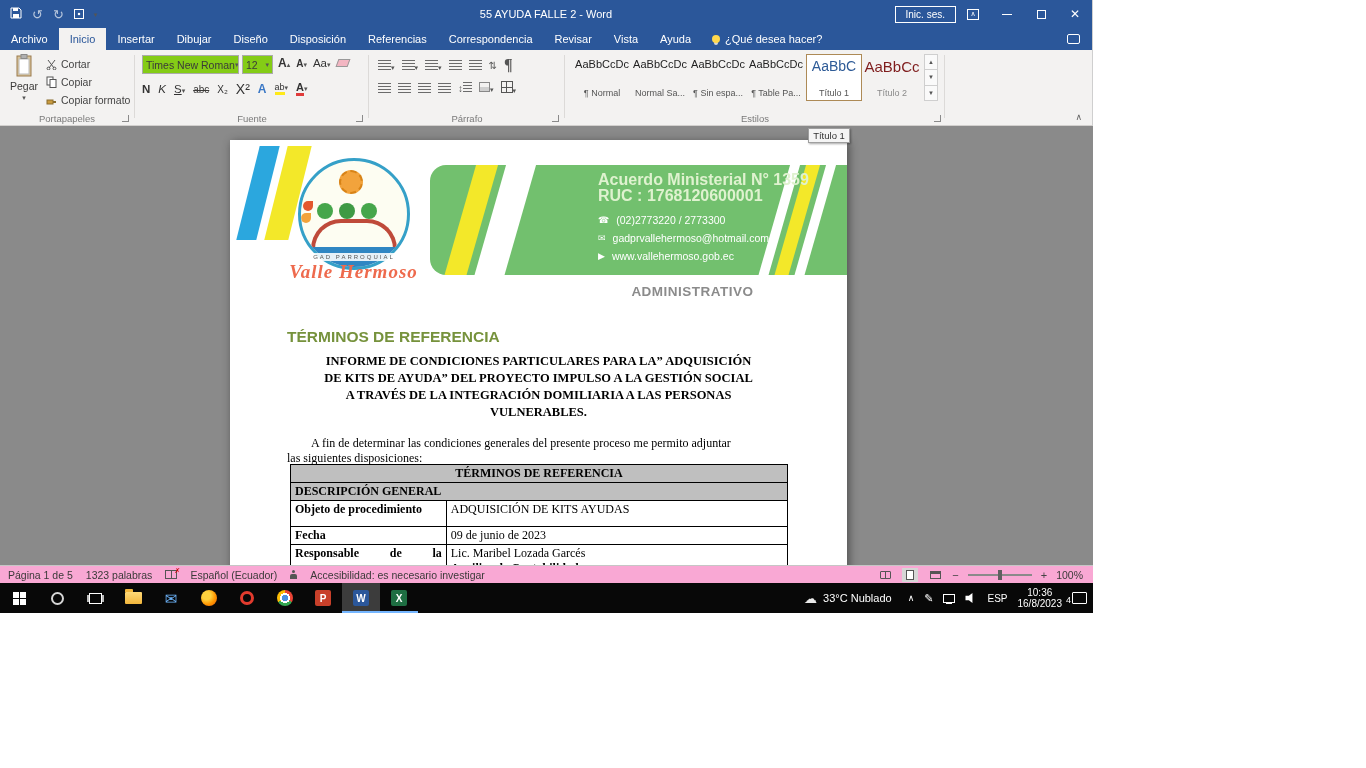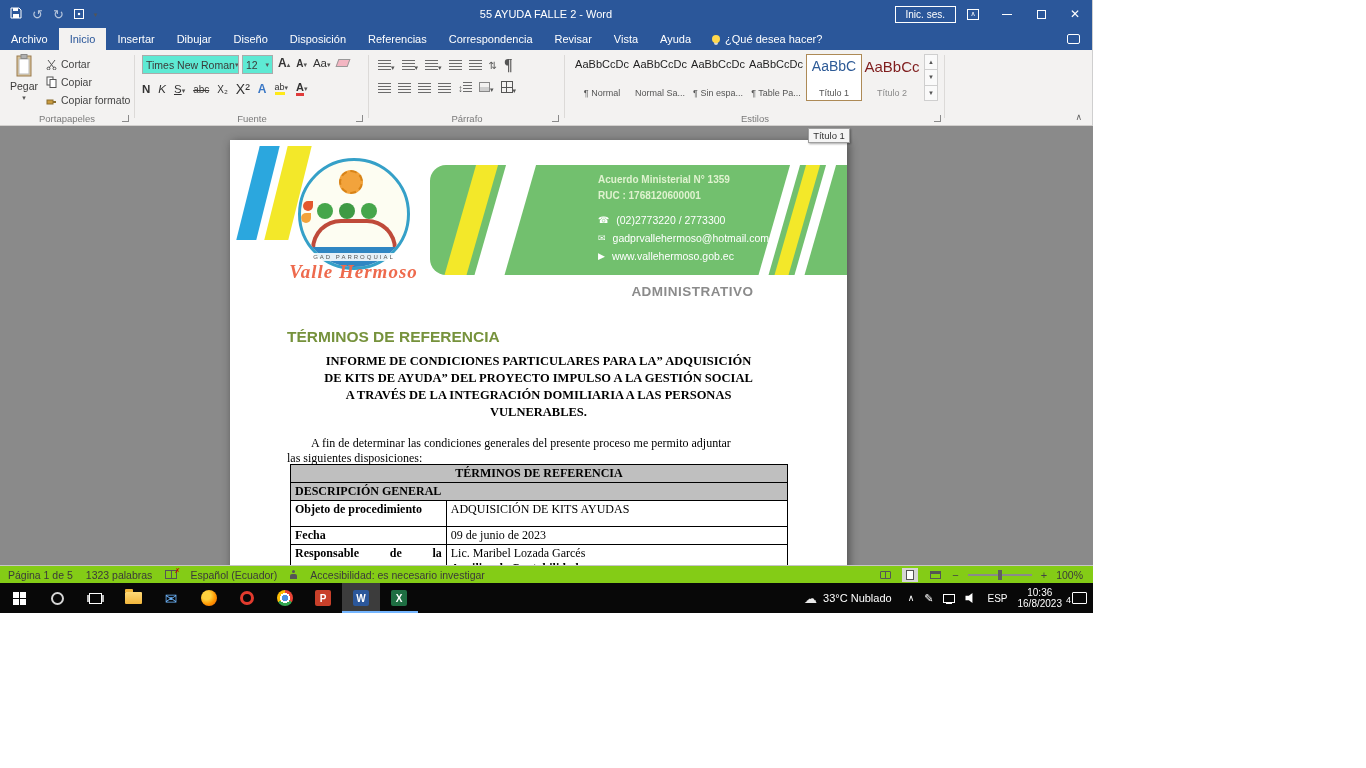--- a/index.html
+++ b/index.html
@@ -32,21 +32,21 @@
 
 
 #ribbon{position:absolute;left:0;top:50px;width:100%;height:76px;background:#f3f2f1;border-bottom:1px solid #d2d0ce;color:#3b3a39}
 .gsep{position:absolute;top:5px;bottom:7px;width:1px;background:#dcdad8}
 .glabel{position:absolute;bottom:2px;left:0;right:0;font-size:9.5px;color:#7a7a7a;text-align:center;white-space:nowrap}
 .launcher{position:absolute;bottom:4px;width:7px;height:7px;border-right:1px solid #8a8a8a;border-bottom:1px solid #8a8a8a}
 .rrow{position:absolute;display:flex;align-items:center;gap:7px}
 .btn-sm{display:flex;align-items:center;gap:4px;font-size:10.5px;color:#444;white-space:nowrap}
 .caret{font-size:7px;line-height:1;color:#555}
 .il{display:inline-block;width:13px;height:10px;background:repeating-linear-gradient(to bottom,#6b6b6b 0 1px,transparent 1px 3px)}
-.combo{display:flex;align-items:center;justify-content:space-between;background:#5eead4;border:1px solid #ababab;height:19px;font-size:10.5px;padding:0 3px;overflow:hidden;white-space:nowrap}
+.combo{display:flex;align-items:center;justify-content:space-between;background:#84cc16;border:1px solid #ababab;height:19px;font-size:10.5px;padding:0 3px;overflow:hidden;white-space:nowrap}
 .fb{font-size:11.5px;color:#333;display:inline-flex;align-items:baseline}
 .fb b{font-weight:bold}.fb i{font-style:italic}
 .strike{text-decoration:line-through;font-size:10px}
 .undl{text-decoration:underline}
 .fx{color:#3b78c6;font-weight:bold;font-size:12px}
 .hl{font-size:9px;line-height:9px;border-bottom:3px solid #ffe919}
 .fc{font-size:11px;font-weight:bold;line-height:11px;border-bottom:3px solid #e03b3b}
 .eraser{width:12px;height:8px;background:#f3b6c2;border:1px solid #999;transform:skewX(-20deg);display:inline-block}
 .bucket{width:11px;height:10px;border:1px solid #888;background:linear-gradient(to top,#cfcfcf 0 4px,transparent 4px);display:inline-block}
 .grid-ico{width:12px;height:12px;border:1px solid #555;display:inline-block;background:linear-gradient(#555,#555) center/100% 1px no-repeat,linear-gradient(#555,#555) center/1px 100% no-repeat}
@@ -71,21 +71,21 @@
 .st-blue{left:18px;top:6px;width:20px;height:94px;background:#2ba7de}
 .st-yellow{left:46px;top:6px;width:24px;height:94px;background:#f3e829}
 #greenbox{position:absolute;left:200px;top:25px;width:417px;height:110px;background:#72c06e;border-radius:16px 0 0 16px;overflow:hidden}
 .band{position:absolute;top:-14px;height:140px;transform:skewX(-16deg)}
 .b-y1{left:30px;width:22px;background:#f3e829}
 .b-w1{left:60px;width:30px;background:#fff}
 .b-w2{left:344px;width:10px;background:#fff}
 .b-y2{left:360px;width:14px;background:#f3e829}
 .b-w3{left:380px;width:10px;background:#fff}
 .gb-text{position:absolute;left:168px;top:7px;width:235px}
-.gb-text .gt{font-size:10px;font-weight:bold;color:#dff2cf;line-height:16px}
+.gb-text .gt{font-size:16px;font-weight:bold;color:#dff2cf;line-height:16px}
 .crow{display:flex;align-items:center;gap:7px;color:#fff;font-size:10.5px;margin-top:6px}
 .crow .ci{font-size:9px;line-height:1}
 #logo{position:absolute;left:46px;top:18px;width:155px;height:130px}
 .ring{position:absolute;left:22px;top:0;width:112px;height:112px;border-radius:50%;border:3px solid #35a0c8;background:#fdfdf2;overflow:hidden}
 .sun{position:absolute;left:38px;top:9px;width:24px;height:24px;border-radius:50%;background:#f2a33c;border:2px dashed #d88316}
 .tree{position:absolute;width:16px;height:16px;border-radius:50%;background:#46a64b;top:42px}
 .t1{left:16px}.t2{left:38px;background:#3f9a44}.t3{left:60px}
 .leaf{position:absolute;width:10px;height:10px;border-radius:50% 0 50% 50%;background:#e4572e;left:2px;top:40px}
 .leaf2{background:#f2a33c;top:52px;left:0}
 .bridge{position:absolute;left:10px;top:58px;width:86px;height:30px;border:4px solid #bf4a3a;border-bottom:none;border-radius:45px 45px 0 0}
@@ -99,21 +99,21 @@
 #intro .ind{text-indent:24px}
 #dtable{position:absolute;left:60px;top:324px;width:498px;border-collapse:collapse;font-family:"Liberation Serif",serif;font-size:12px;color:#000}
 #dtable td,#dtable th{border:1px solid #000;padding:1px 4px;vertical-align:top}
 #dtable .gray{background:#bfbfbf}
 #dtable th{text-align:center;font-size:12px}
 .c1{width:156px}.c2{width:342px}
 .jlabel{font-weight:bold;text-align:justify;text-align-last:justify}
 #stooltip{position:absolute;left:808px;top:128px;width:42px;height:15px;background:#f5f5f5;border:1px solid #9f9f9f;font-size:9.5px;color:#333;text-align:center;line-height:13px;box-shadow:1px 1px 2px rgba(0,0,0,.35);z-index:9}
 
 
-#status{position:absolute;left:0;top:565px;width:1093px;height:18px;background:#84cc16;border-top:1px solid #c6c6c6;display:flex;align-items:center;font-size:10.5px;color:#3b3a39}
+#status{position:absolute;left:0;top:565px;width:1093px;height:18px;background:#f9a8d4;border-top:1px solid #c6c6c6;display:flex;align-items:center;font-size:10.5px;color:#3b3a39}
 .st-left{display:flex;align-items:center;gap:13px;padding-left:8px}
 .st-right{margin-left:auto;display:flex;align-items:center;gap:9px;padding-right:10px}
 .book{width:12px;height:9px;border:1px solid #555;position:relative;display:inline-block;background:linear-gradient(#555,#555) center/1px 100% no-repeat}
 .book em{position:absolute;right:-4px;top:-4px;font-style:normal;color:#c00;font-size:7px}
 .person{display:inline-flex;flex-direction:column;align-items:center;gap:1px}
 .person i{width:3px;height:3px;background:#555;border-radius:50%}
 .person b{width:7px;height:5px;background:#555;border-radius:2px 2px 0 0}
 .vic{display:inline-flex;align-items:center;justify-content:center;width:16px;height:14px}
 .vic.on{background:#d6d6d6}
 .v-read{width:11px;height:8px;border:1px solid #555;border-radius:1px;background:linear-gradient(#555,#555) center/1px 100% no-repeat}

